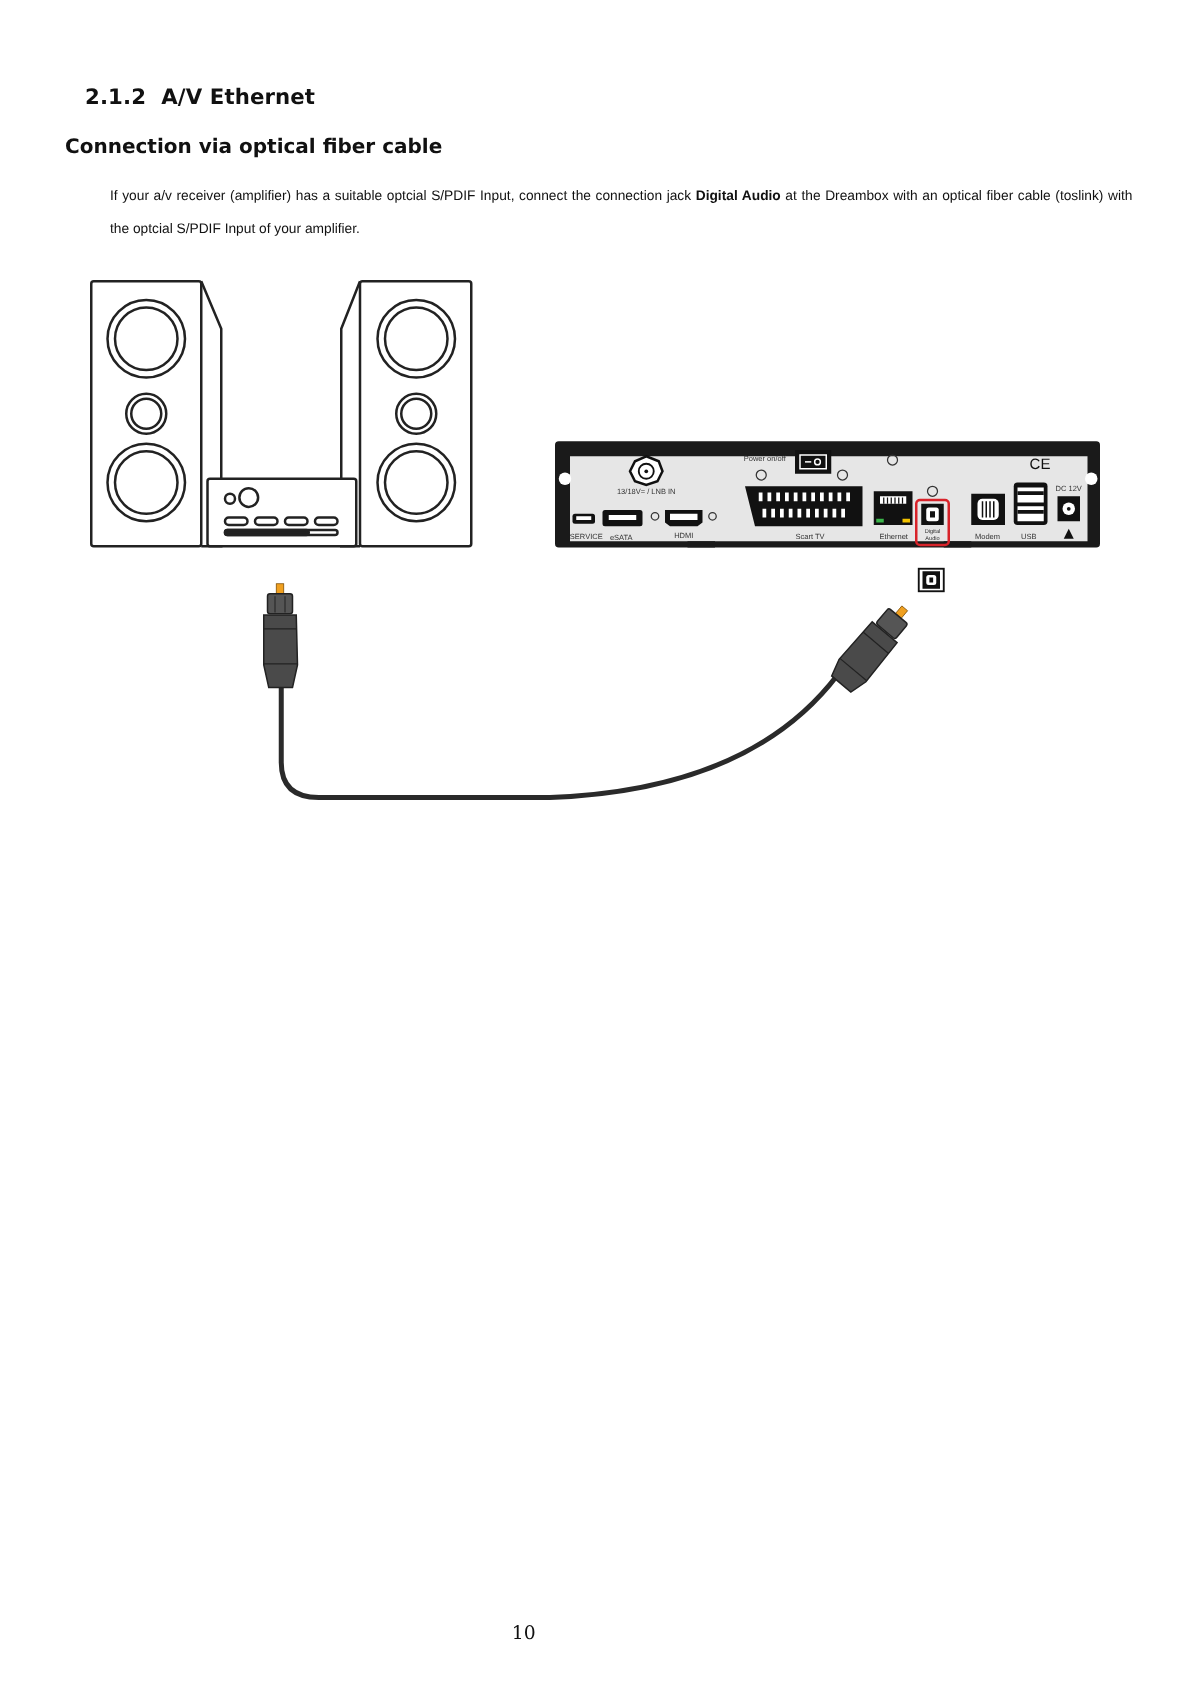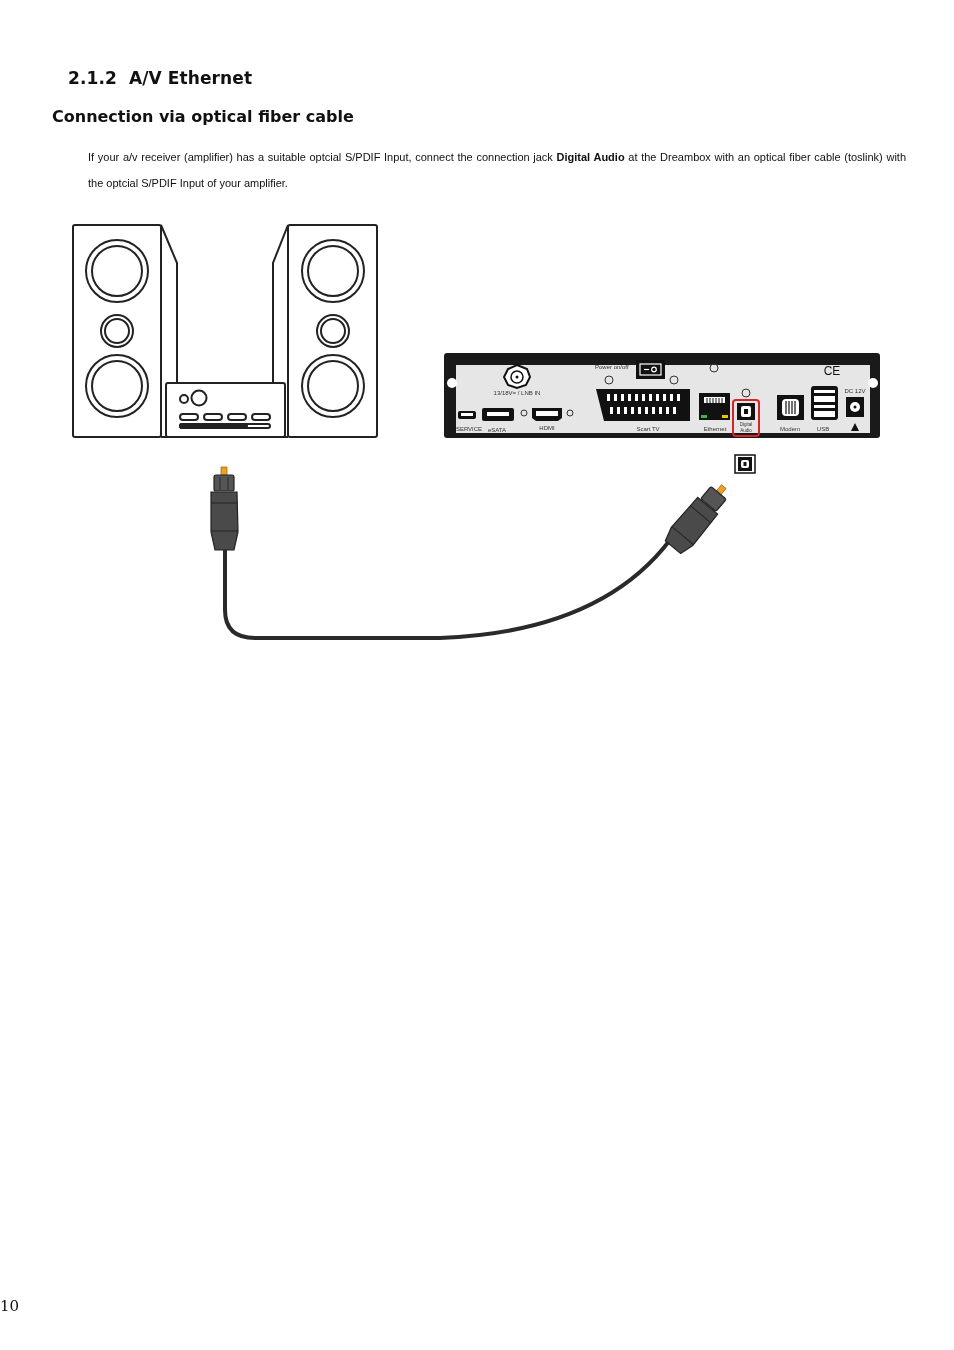--- a/index.html
+++ b/index.html
@@ -2,21 +2,21 @@
 <html><head>
 <meta charset="utf-8">
 <style>
   html, body { margin:0; padding:0; background:#ffffff; }
   body { width:954px; height:1350px; position:relative; overflow:hidden; color:#111; }
   .h3 { position:absolute; left:68px; top:68px; font-family:"DejaVu Sans", sans-serif; font-weight:bold; font-size:17px; letter-spacing:0.1px; }
   .h4 { position:absolute; left:52px; top:107px; font-family:"DejaVu Sans", sans-serif; font-weight:bold; font-size:16px; }
   .para { position:absolute; left:68px; top:144px; width:818px; font-family:Liberation Sans, sans-serif; font-size:11px; line-height:26px; text-align:justify;margin-left:20px; }
   .para b { font-weight:bold; }
   .figure { position:absolute; left:0; top:0; width:954px; height:700px; }
-  .pagenum { position:absolute; left:0; width:838px; top:1297px; text-align:left; font-family:"DejaVu Serif", serif; font-size:15px; }
+  .pagenum { position:absolute; left:0; width:838px; top:1297px; text-align:center; font-family:"DejaVu Serif", serif; font-size:15px; }
   svg text { font-family:"Liberation Sans", sans-serif; }
 </style>
 </head>
 <body>
 
 <div class="h3"><span>2.1.2</span>&nbsp;&nbsp;<span>A/V Ethernet</span></div>
 
 <div class="h4">Connection via optical fiber cable</div>
 
 <div class="para"><span>If your a/v receiver (amplifier) has a suitable optcial S/PDIF Input, connect the connection jack </span><b>Digital Audio</b><span> at the Dreambox with an optical fiber cable (toslink) with the optcial S/PDIF Input of your amplifier.</span></div>

